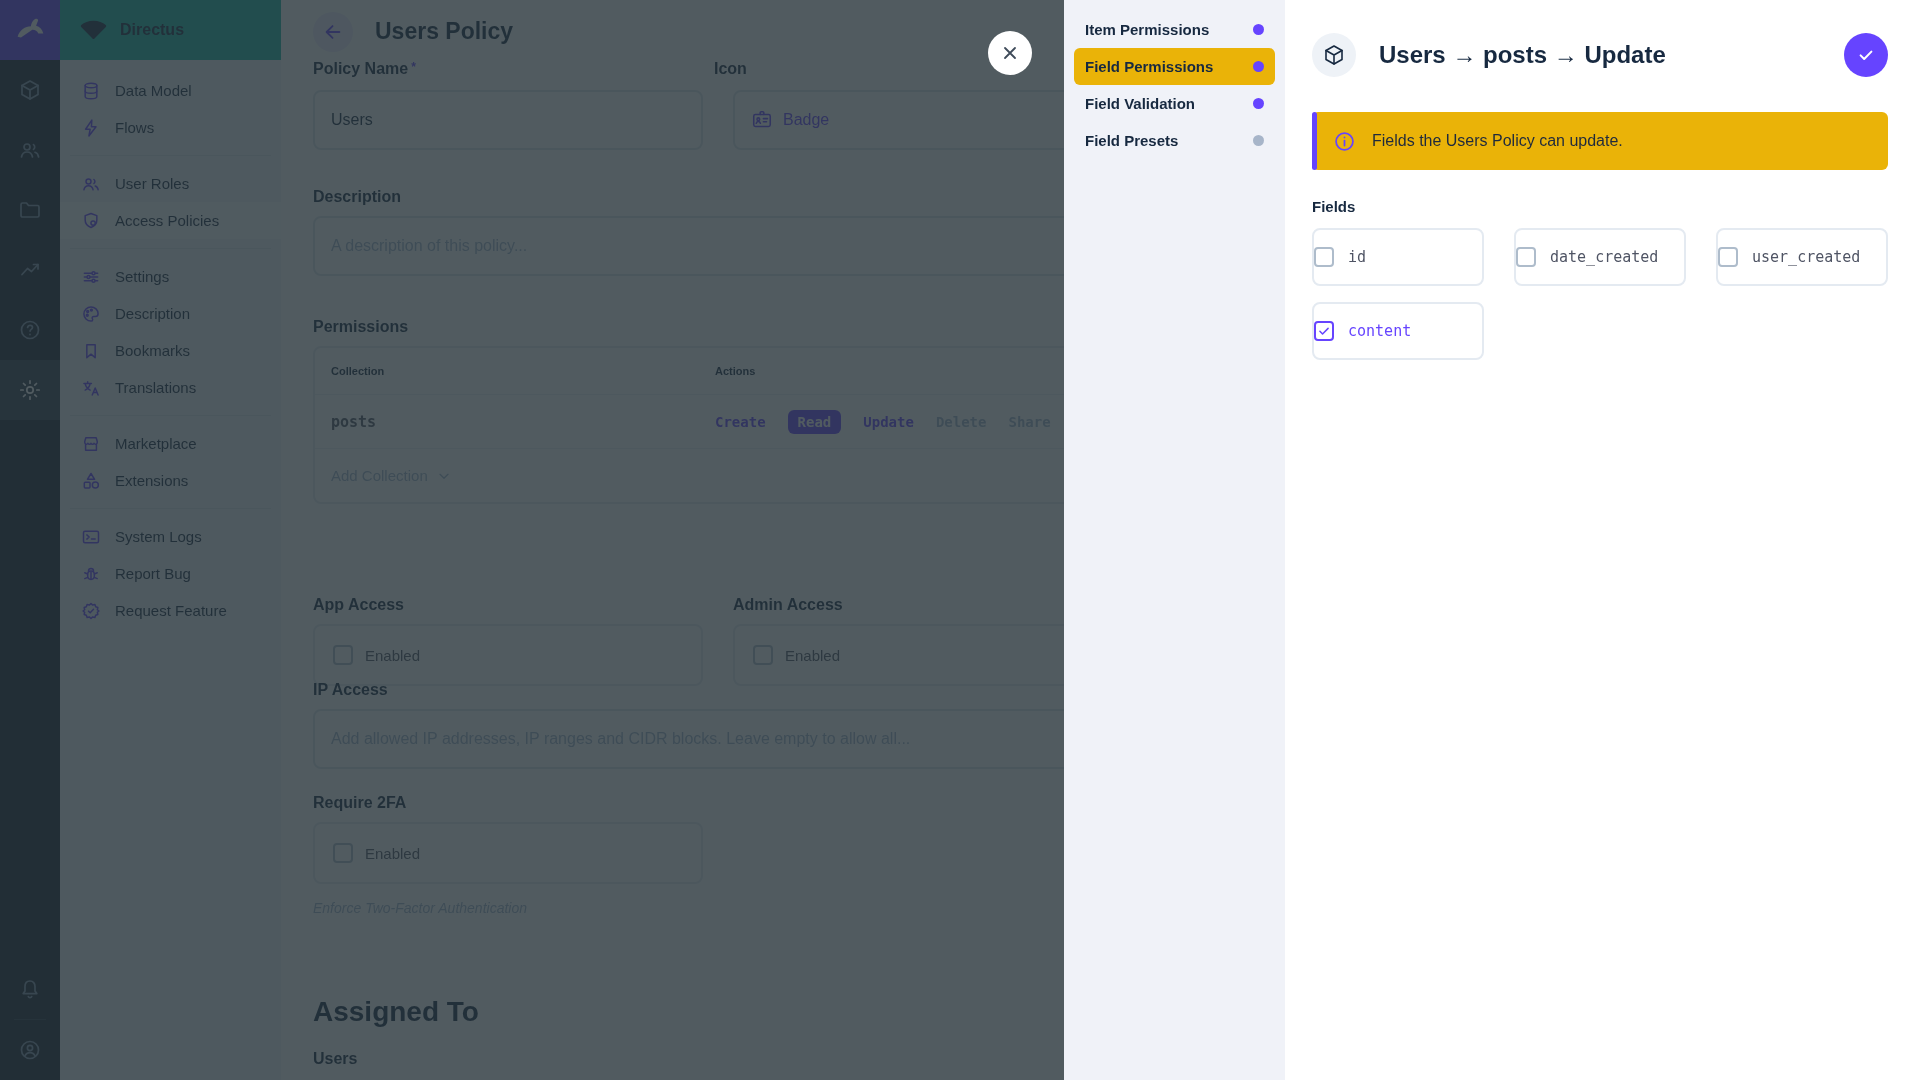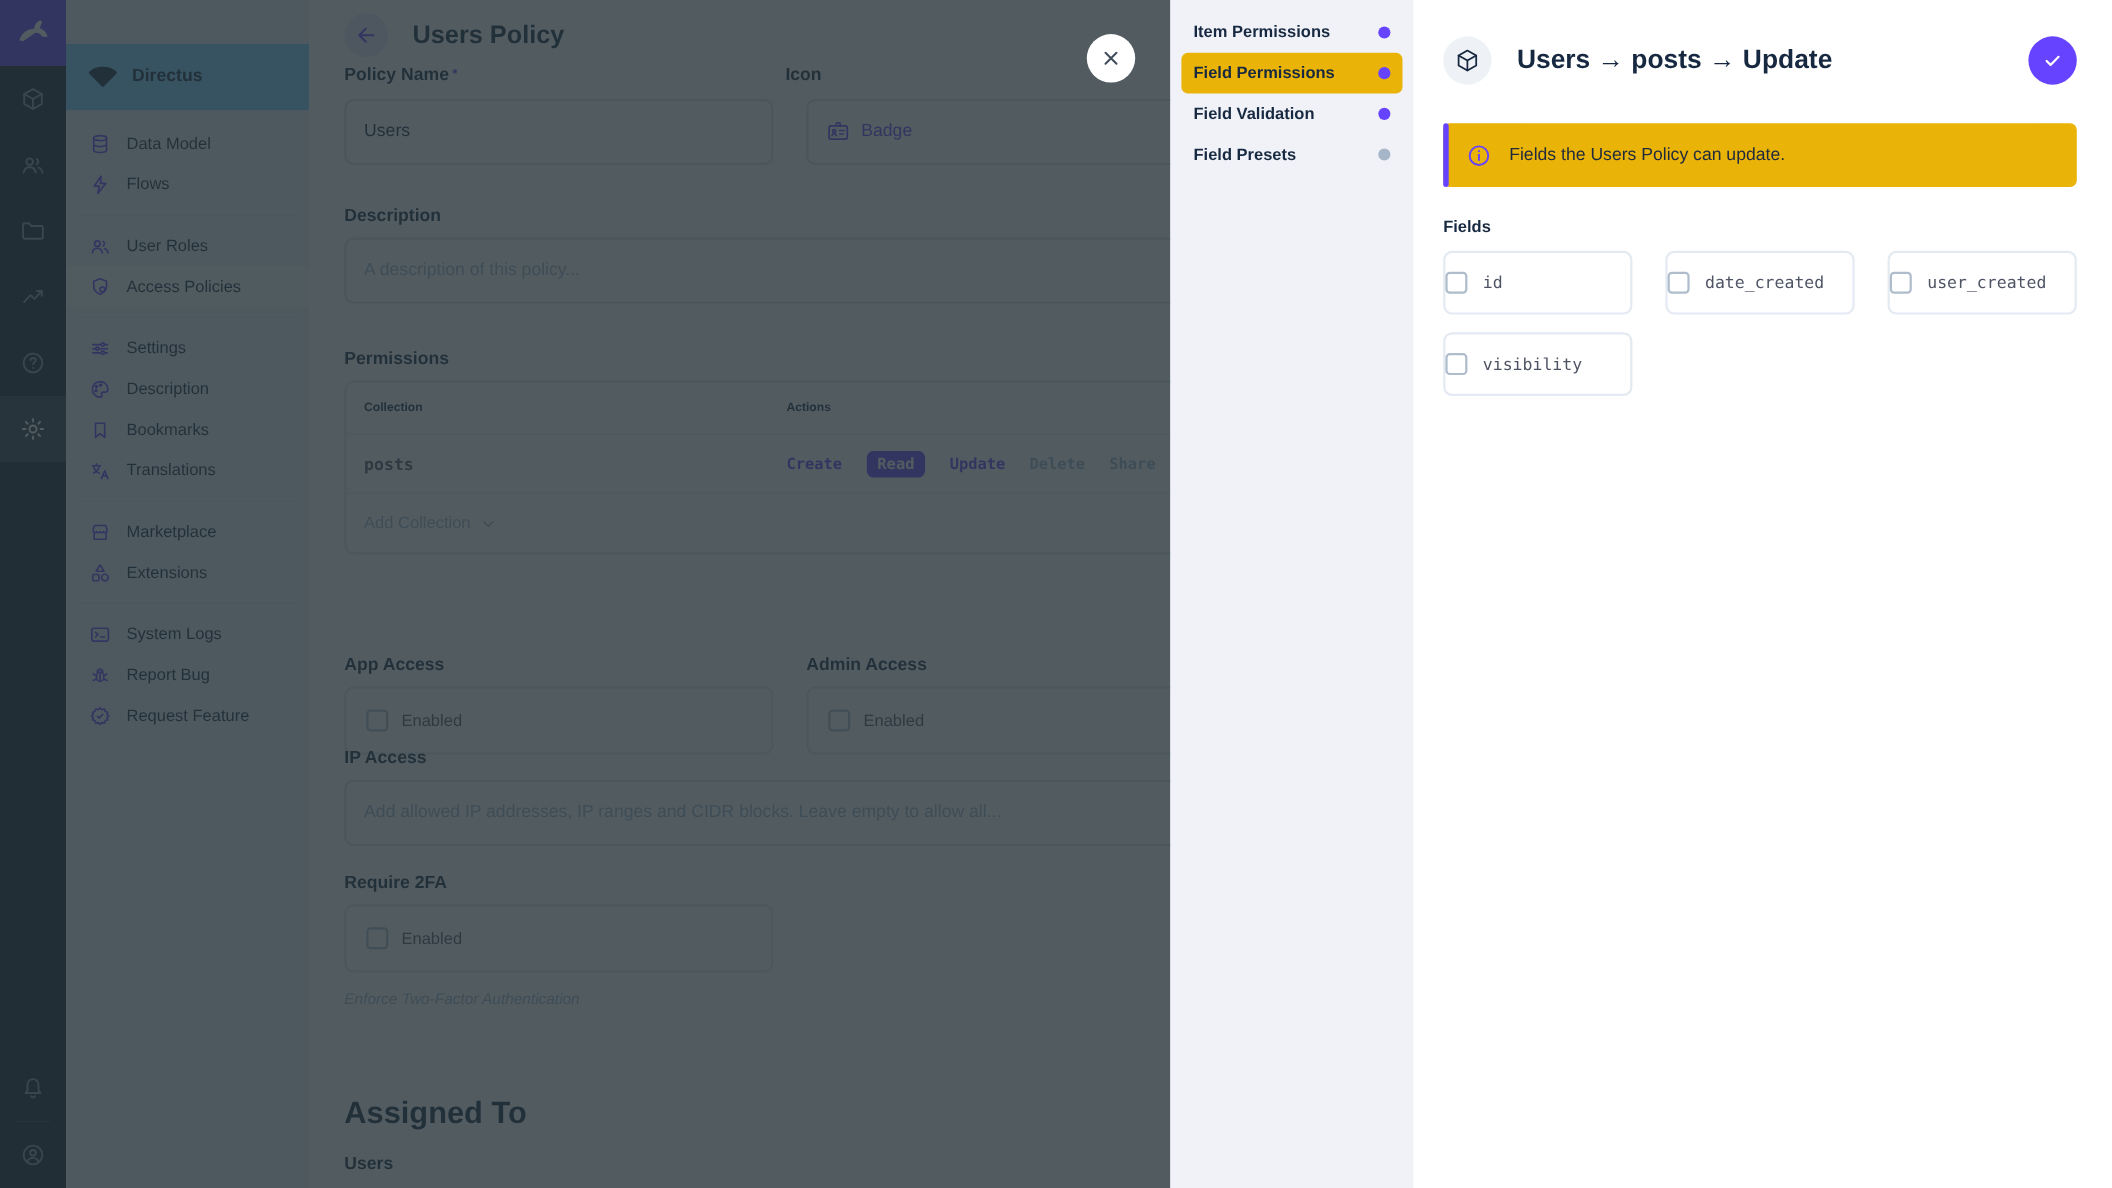--- a/index.html
+++ b/index.html
@@ -12,21 +12,21 @@
   .logo-tile { width:60px; height:60px; background:#6644ff; display:flex; align-items:center; justify-content:center; }
   .mod-btn { width:60px; height:60px; display:flex; align-items:center; justify-content:center; }
   .mod-btn svg { width:24px; height:24px; stroke:#8196ae; fill:none; stroke-width:1.7; stroke-linecap:round; stroke-linejoin:round; }
   .mod-btn.active { background:#2e3d4e; }
   .mod-btn.active svg { stroke:#ffffff; }
   .mod-bottom { position:absolute; bottom:0; left:0; width:60px; }
   .mod-divider { height:1px; background:#2c3a49; margin:0 14px; }
 
   
   .project-nav { position:absolute; left:60px; top:0; width:221px; height:1080px; background:#f0f4f9; z-index:1; }
-  .project-header { height:60px; background:#7dd3fc; display:flex; align-items:center; padding:0 20px; gap:13px;margin-top:40px; }
+  .project-header { height:60px; background:#14b8a6; display:flex; align-items:center; padding:0 20px; gap:13px; }
   .project-header .pname { font-size:16px; font-weight:700; color:#172940; }
   .nav-list { padding-top:12px; }
   .nav-item { height:37px; display:flex; align-items:center; gap:14px; padding:0 21px; font-size:15px; font-weight:500; color:#172940; }
   .nav-item[data-active="true"] { background:rgba(255,255,255,0.7); }
   .nav-item svg { width:20px; height:20px; stroke:#6644ff; fill:none; stroke-width:1.8; stroke-linecap:round; stroke-linejoin:round; flex:none; }
   .nav-divider { height:1px; background:#dde4ec; margin:9px 10px; }
 
   
   .content { position:absolute; left:281px; top:0; right:0; height:1080px; background:#fff; z-index:1; }
   .back-btn { position:absolute; left:32px; top:12px; width:40px; height:40px; border-radius:50%; background:#edebfc;
@@ -423,20 +423,24 @@
         <span class="opt-label">id</span>
       </div>
       <div class="option" data-checked="false">
         <span class="cbox"></span>
         <span class="opt-label">date_created</span>
       </div>
       <div class="option" data-checked="false">
         <span class="cbox"></span>
         <span class="opt-label">user_created</span>
       </div>
-      <div class="option" data-checked="false">
-        <span class="cbox"></span>
-        <span class="opt-label">visibility</span>
+      <div class="option" data-checked="true">
+        <span class="cbox">
+            <svg viewBox="0 0 24 24">
+              <path d="M5 12.5l4.5 4.5L19 7.5"></path>
+            </svg>
+          </span>
+        <span class="opt-label">content</span>
       </div>
     </div>
   </section>
 
 </div>
 
 </body></html>

